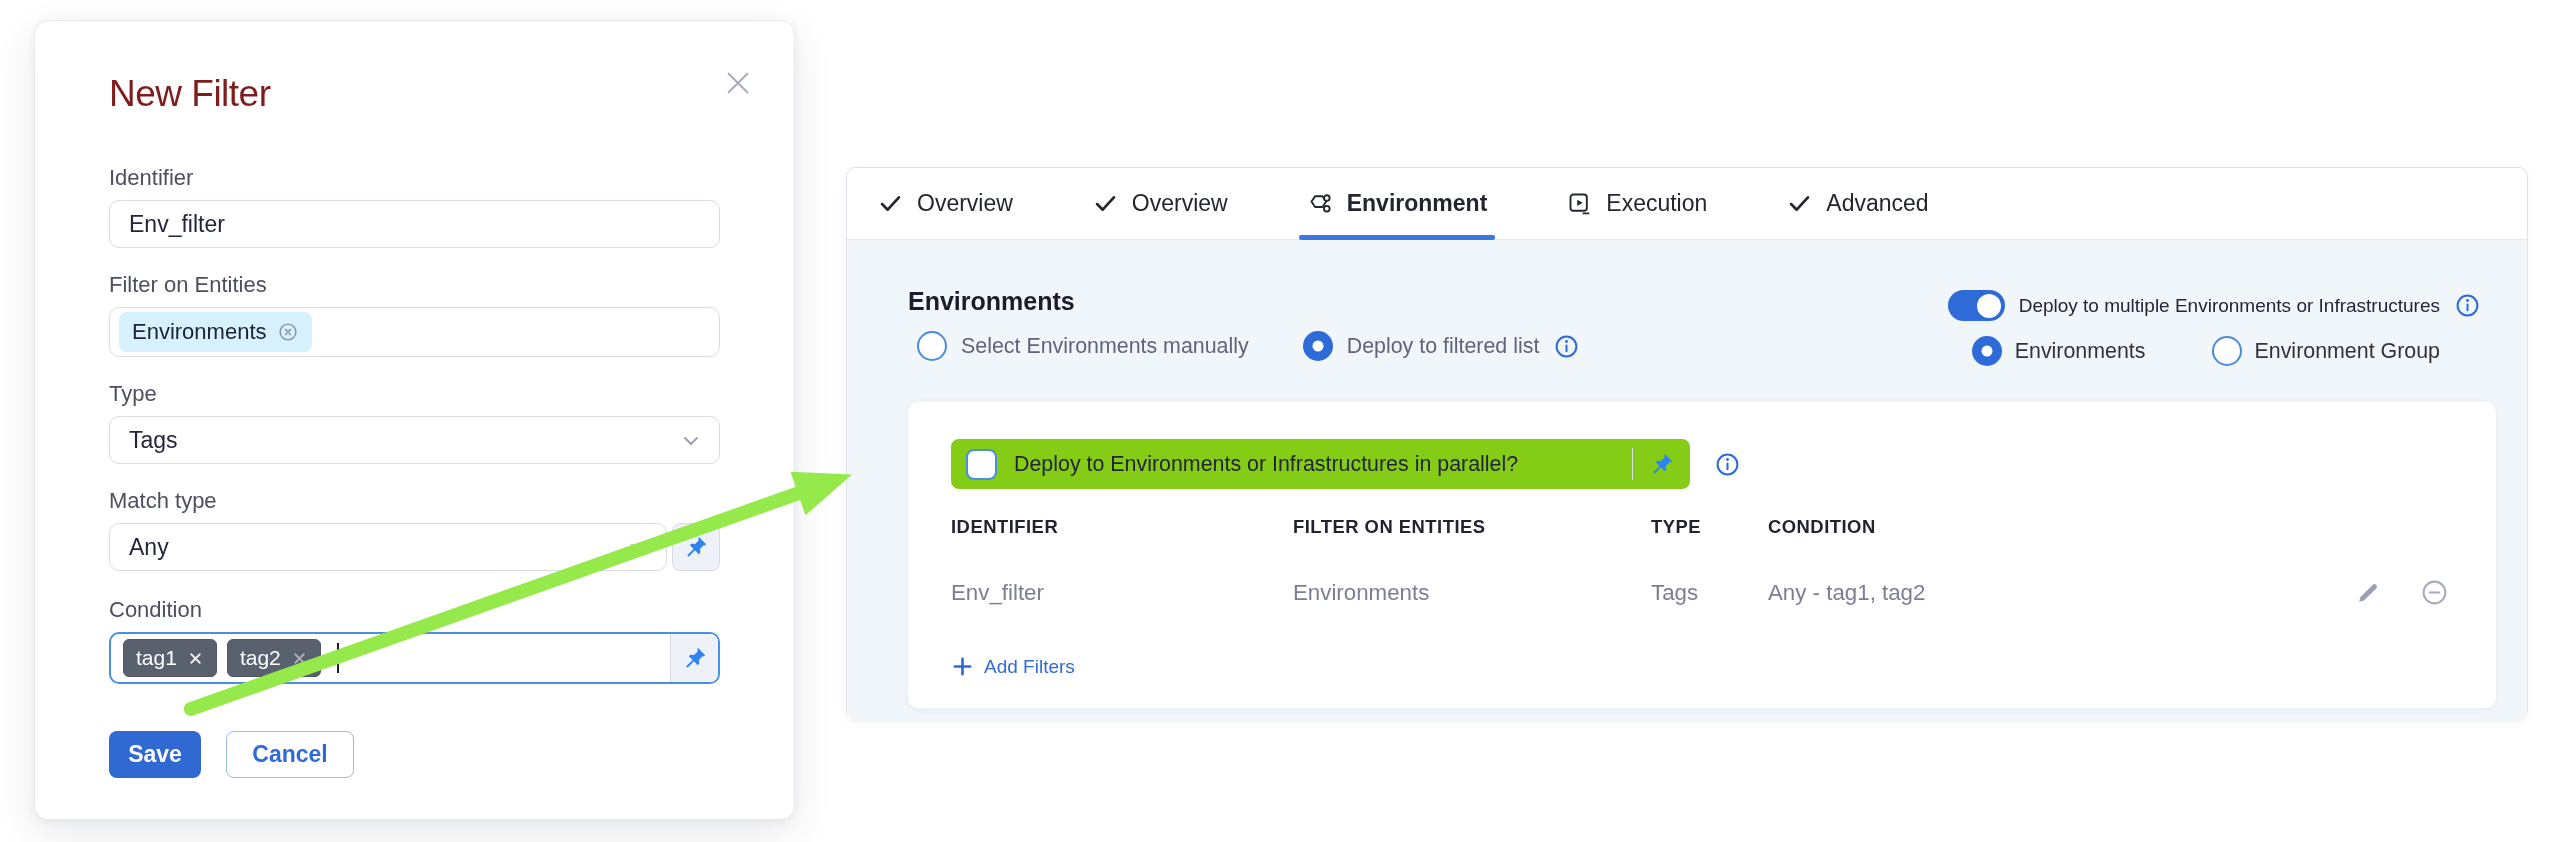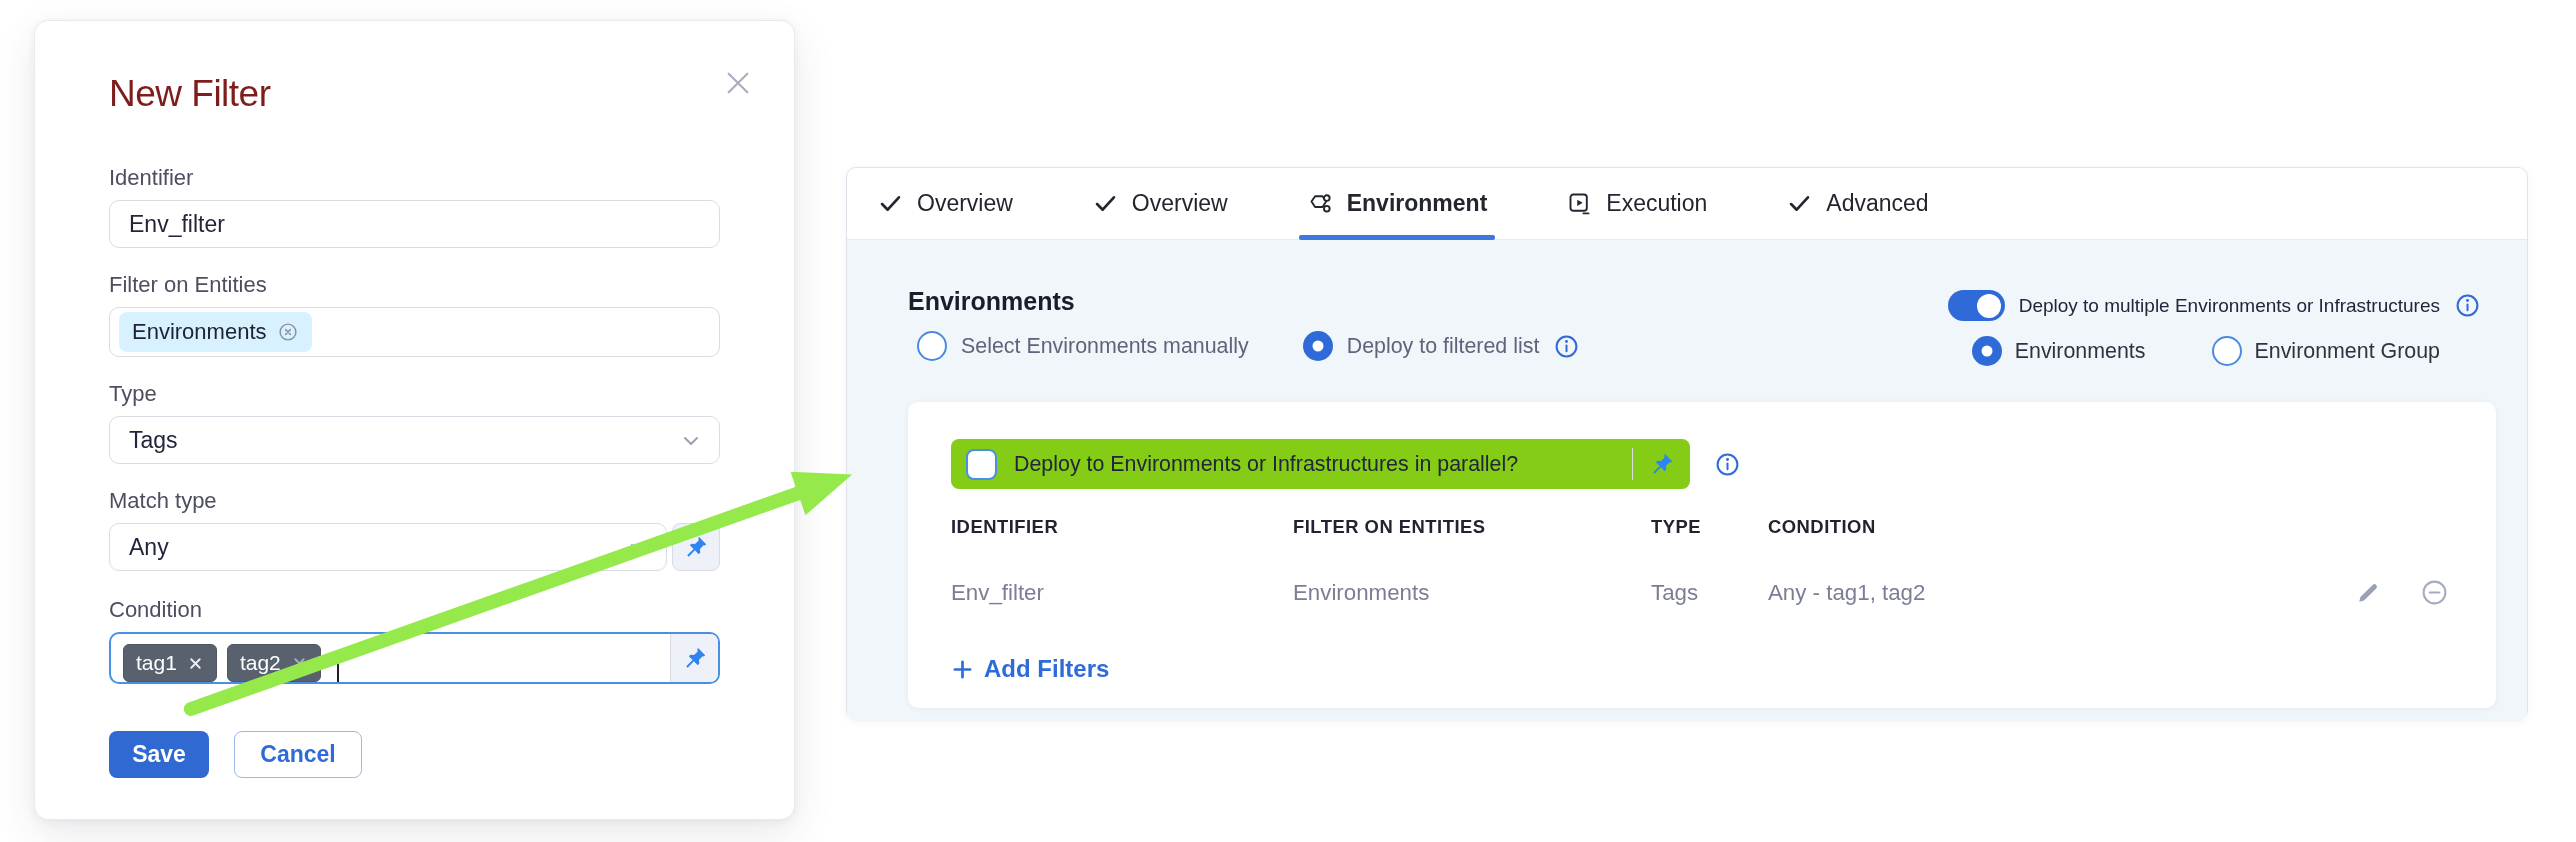--- a/index.html
+++ b/index.html
@@ -29,30 +29,30 @@
   .selbox { position:relative; width:100%; height:48px; border:1.6px solid #d9dce4; border-radius:10px;
             background:#fff; display:flex; align-items:center; padding:0 19px; font-size:23px; color:#23263a; }
   .selbox .chev { position:absolute; right:16px; top:12px; width:24px; height:24px; color:#9ba0b2; }
   .addon-row { display:flex; gap:5px; align-items:stretch; }
   .addon-row .selbox { flex:1; }
   .pin-addon { width:48px; height:48px; background:#eef1f8; border:1.6px solid #d9dce4;
                border-radius:8px; display:flex; align-items:center; justify-content:center; flex:0 0 auto; }
   .pin-ic { width:26px; height:26px; color:#2e84f0; }
   .cond-wrap { display:flex; align-items:stretch; border:2.4px solid #4a90e2; border-radius:10px;
                height:52px; background:#fff; overflow:hidden; }
-  .cond-main { flex:1; display:flex; align-items:flex-end; gap:10px; padding:0 12px; }
+  .cond-main { flex:1; display:flex; align-items:center; gap:10px; padding:0 12px; }
   .tag-chip { display:inline-flex; align-items:center; gap:10px; background:#59616e;
               border:1px solid #4e5663; border-radius:6px; padding:6px 12px; color:#fff; font-size:21px; }
   .tag-chip .tx { width:17px; height:17px; }
   .tx.bright { color:#eef0f5; } .tx.dim { color:#a9afbc; }
   .caret { width:2.5px; height:30px; background:#1c1e2a; margin-left:6px; }
   .cond-addon { width:48px; background:#eef1f8; border-left:1px solid #d9dce4;
                 display:flex; align-items:center; justify-content:center; flex:0 0 auto; }
   .btn-row { display:flex; gap:25px; margin-top:47px; }
-  .btn-save { width:100px; height:47px; background:#3069d2; border:none; border-radius:8px;
+  .btn-save { width:92px; height:47px; background:#3069d2; border:none; border-radius:8px;
               color:#fff; font-size:23px; font-weight:700; font-family:"Liberation Sans", sans-serif; cursor:pointer; }
   .btn-cancel { width:128px; height:47px; background:#fff; border:1.6px solid #9db9e8; border-radius:8px;
                 color:#2f6bd8; font-size:23px; font-weight:700; font-family:"Liberation Sans", sans-serif; cursor:pointer; }
 
   
   .panel { position:absolute; left:846px; top:167px; width:1682px; height:553px;
            background:#fff; border:1px solid #e0e2ea; border-radius:10px;
            box-shadow:0 2px 10px rgba(40,50,70,.05); z-index:1; }
   .tabstrip { height:72px; display:flex; align-items:center; padding:0 30px; gap:79px;
               border-bottom:1px solid #e8eaef; background:#fff; border-radius:10px 10px 0 0; }
@@ -93,21 +93,21 @@
   .par-div { width:1px; height:32px; background:#dcdfe9; margin-left:auto; }
   .par-box .pin-ic { margin-left:16px; }
   .tgrid { display:grid; grid-template-columns:342px 358px 117px 1fr 119px; align-items:center; }
   .thead { margin-top:27px; font-size:18.4px; font-weight:700; letter-spacing:0.5px; color:#212430; }
   .trow { margin-top:40px; font-size:22.3px; color:#7b7e94; }
   .row-icons { display:flex; align-items:center; gap:38px; justify-content:flex-end; padding-right:4px; }
   .ic-pencil { width:27px; height:27px; color:#9ba0b6; cursor:pointer; }
   .ic-minus { width:29px; height:29px; color:#a6abbf; cursor:pointer; }
   .addf { margin-top:48px; display:flex; align-items:center; gap:10px; color:#2f6bd8; cursor:pointer; }
   .addf .plus { width:23px; height:23px; }
-  .addf .addf-label { font-size:24px; font-weight:700; }
+  .addf .addf-label { font-size:19px; font-weight:400; }
 
   .arrow-layer { position:absolute; left:0; top:0; width:2576px; height:842px; z-index:60; pointer-events:none; }
 </style>
 </head>
 <body>
 
 <div class="stage">
 
   <div class="modal">
     <svg class="modal-close" viewBox="0 0 24 24" fill="none" stroke="currentColor" stroke-width="1.6" stroke-linecap="round">

